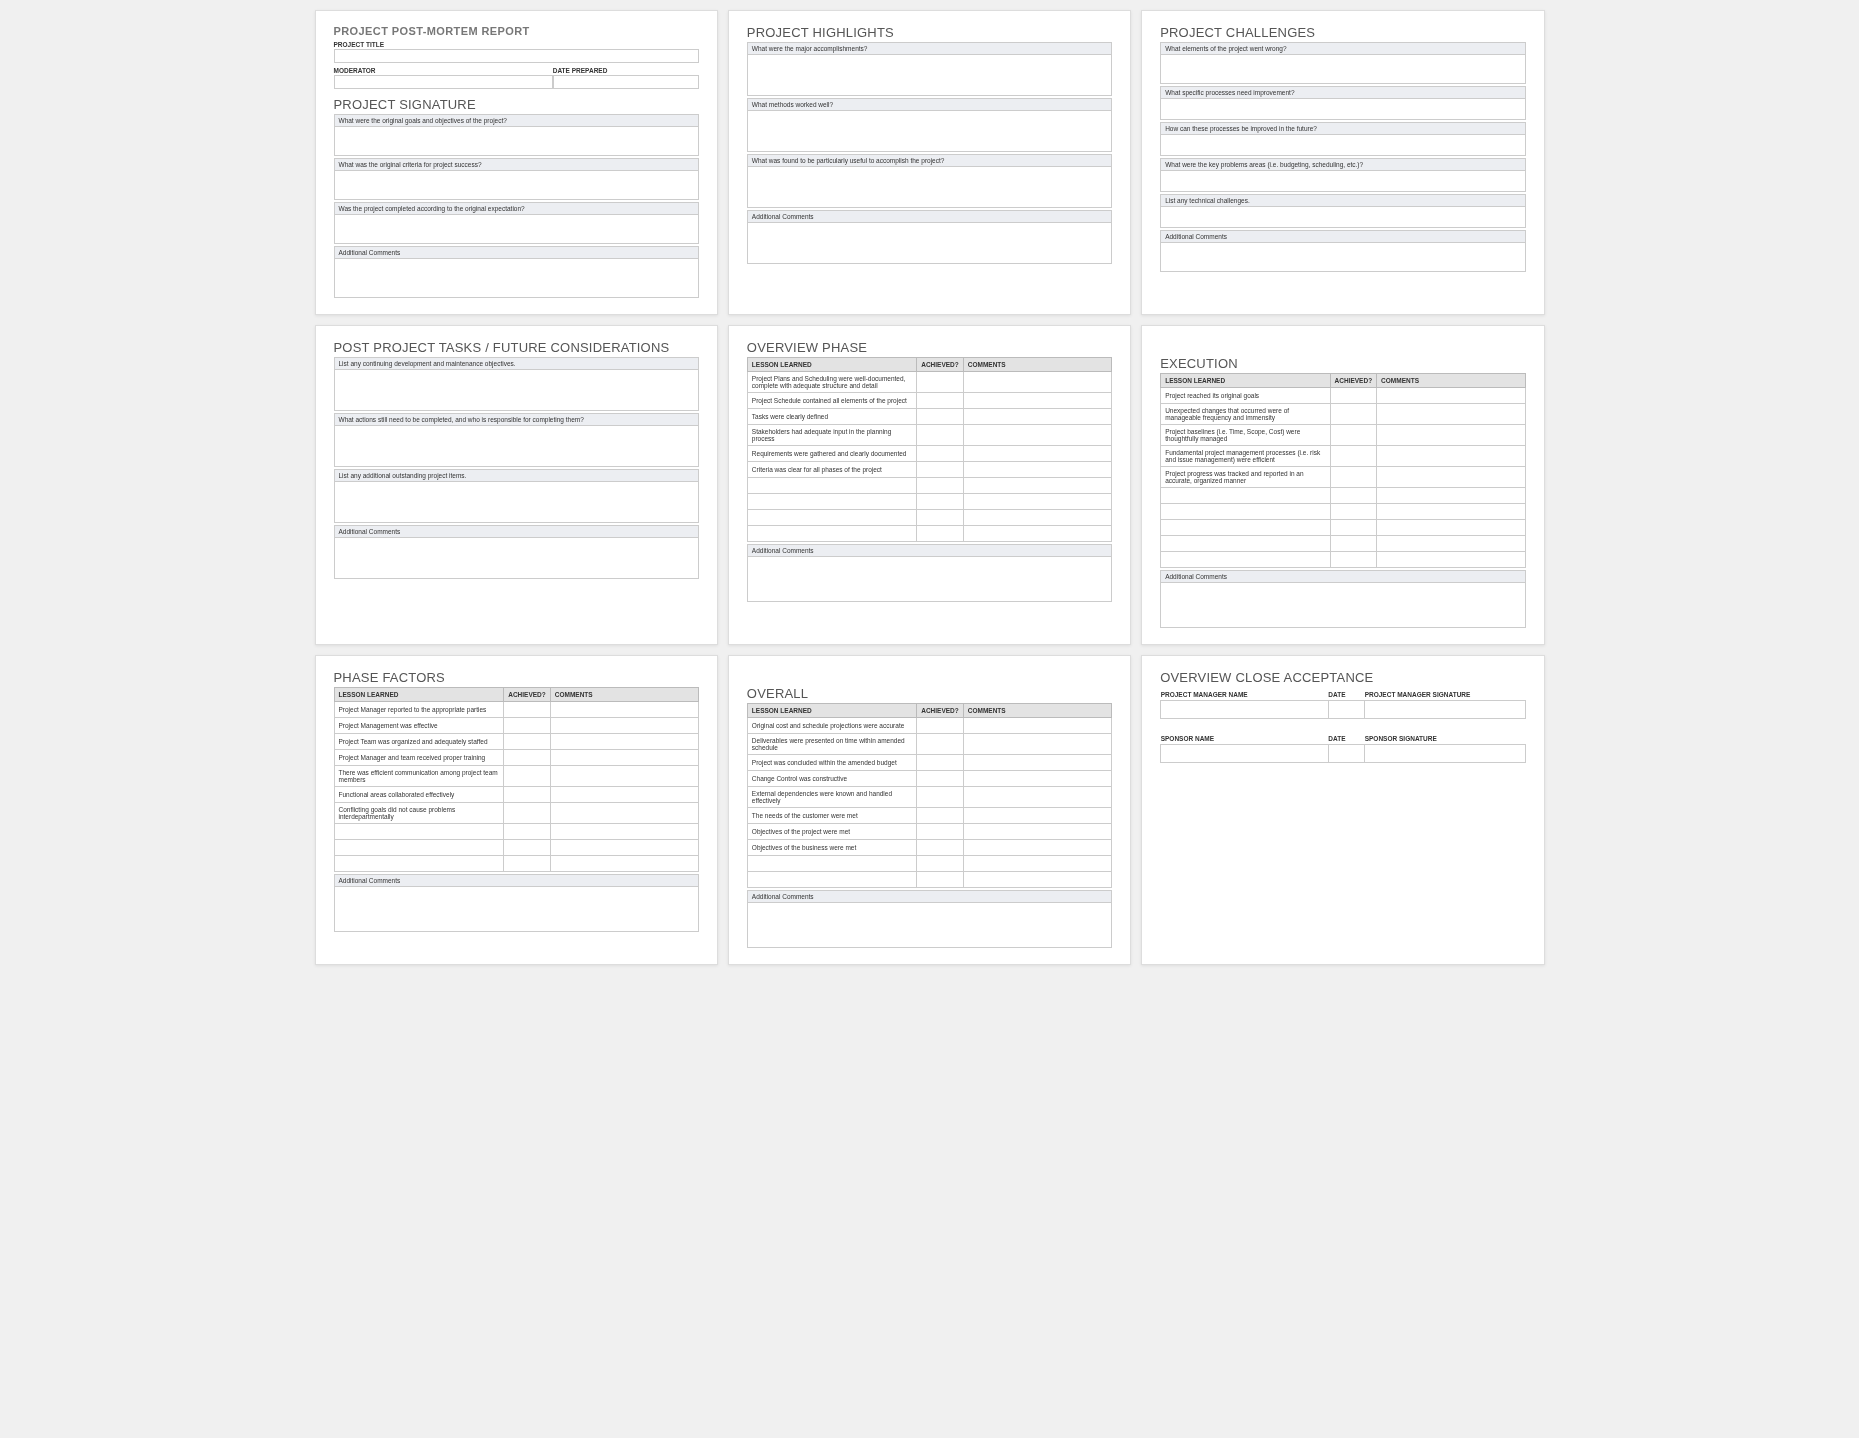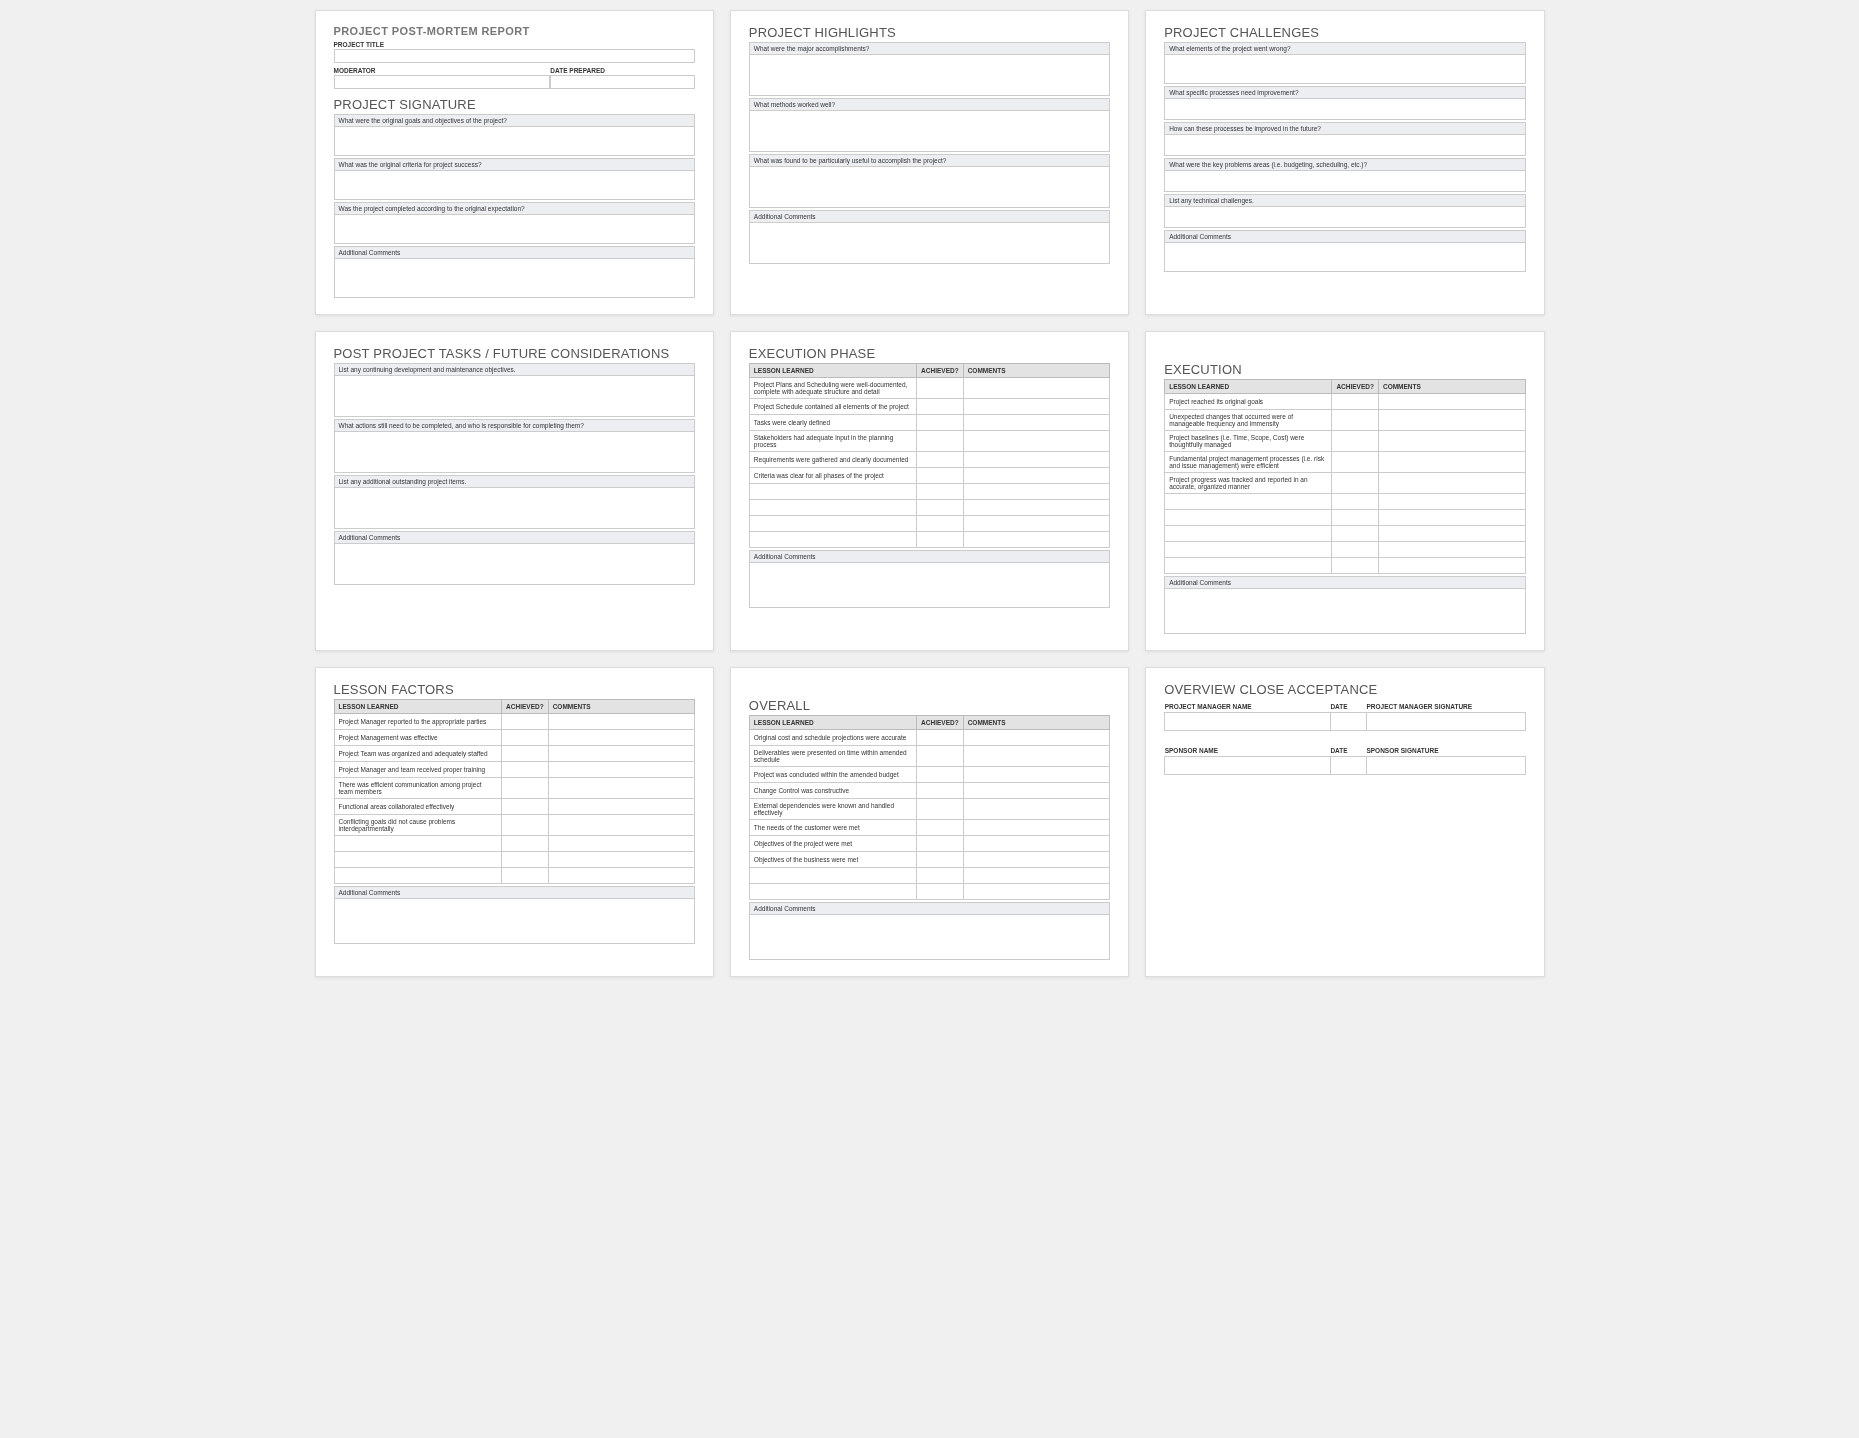--- a/index.html
+++ b/index.html
@@ -6,21 +6,21 @@
   body {
     background: #f0f0f0;
     font-family: Arial, Helvetica, sans-serif;
     font-size: 7px;
     color: #333;
     padding: 10px;
   }
   .grid {
     display: grid;
     grid-template-columns: repeat(3, 1fr);
-    gap: 16px;
+    gap: 10px;
     max-width: 1230px;
     margin: 0 auto;
   }
   .sheet {
     background: #fff;
     border: 1px solid #ddd;
     box-shadow: 0 1px 3px rgba(0,0,0,0.08);
     padding: 14px 18px;
     min-height: 290px;
   }
@@ -215,21 +215,21 @@
         <div class="q-head">List any additional outstanding project items.</div>
         <div class="q-body lg"></div>
       </div>
     <div class="q-block">
         <div class="q-head">Additional Comments</div>
         <div class="q-body lg"></div>
       </div>
   </div>
 
   <div class="sheet">
-    <div class="section-title" style="margin-top:0">EXECUTION PHASE</div>
+    <div class="section-title" style="margin-top:0">OVERVIEW PHASE</div>
     <table class="lessons">
       <thead>
           <tr>
         <th>LESSON LEARNED</th>
         <th>ACHIEVED?</th>
         <th>COMMENTS</th>
       </tr>
         </thead>
       <tbody>
           <tr>
@@ -353,21 +353,21 @@
           </tr>
         </tbody>
     </table>
     <div class="q-block" style="margin-top:2px">
         <div class="q-head">Additional Comments</div>
         <div class="q-body xl"></div>
       </div>
   </div>
 
   <div class="sheet">
-    <div class="section-title" style="margin-top:0">LESSON FACTORS</div>
+    <div class="section-title" style="margin-top:0">PHASE FACTORS</div>
     <table class="lessons">
       <thead>
           <tr>
         <th>LESSON LEARNED</th>
         <th>ACHIEVED?</th>
         <th>COMMENTS</th>
       </tr>
         </thead>
       <tbody>
           <tr>

